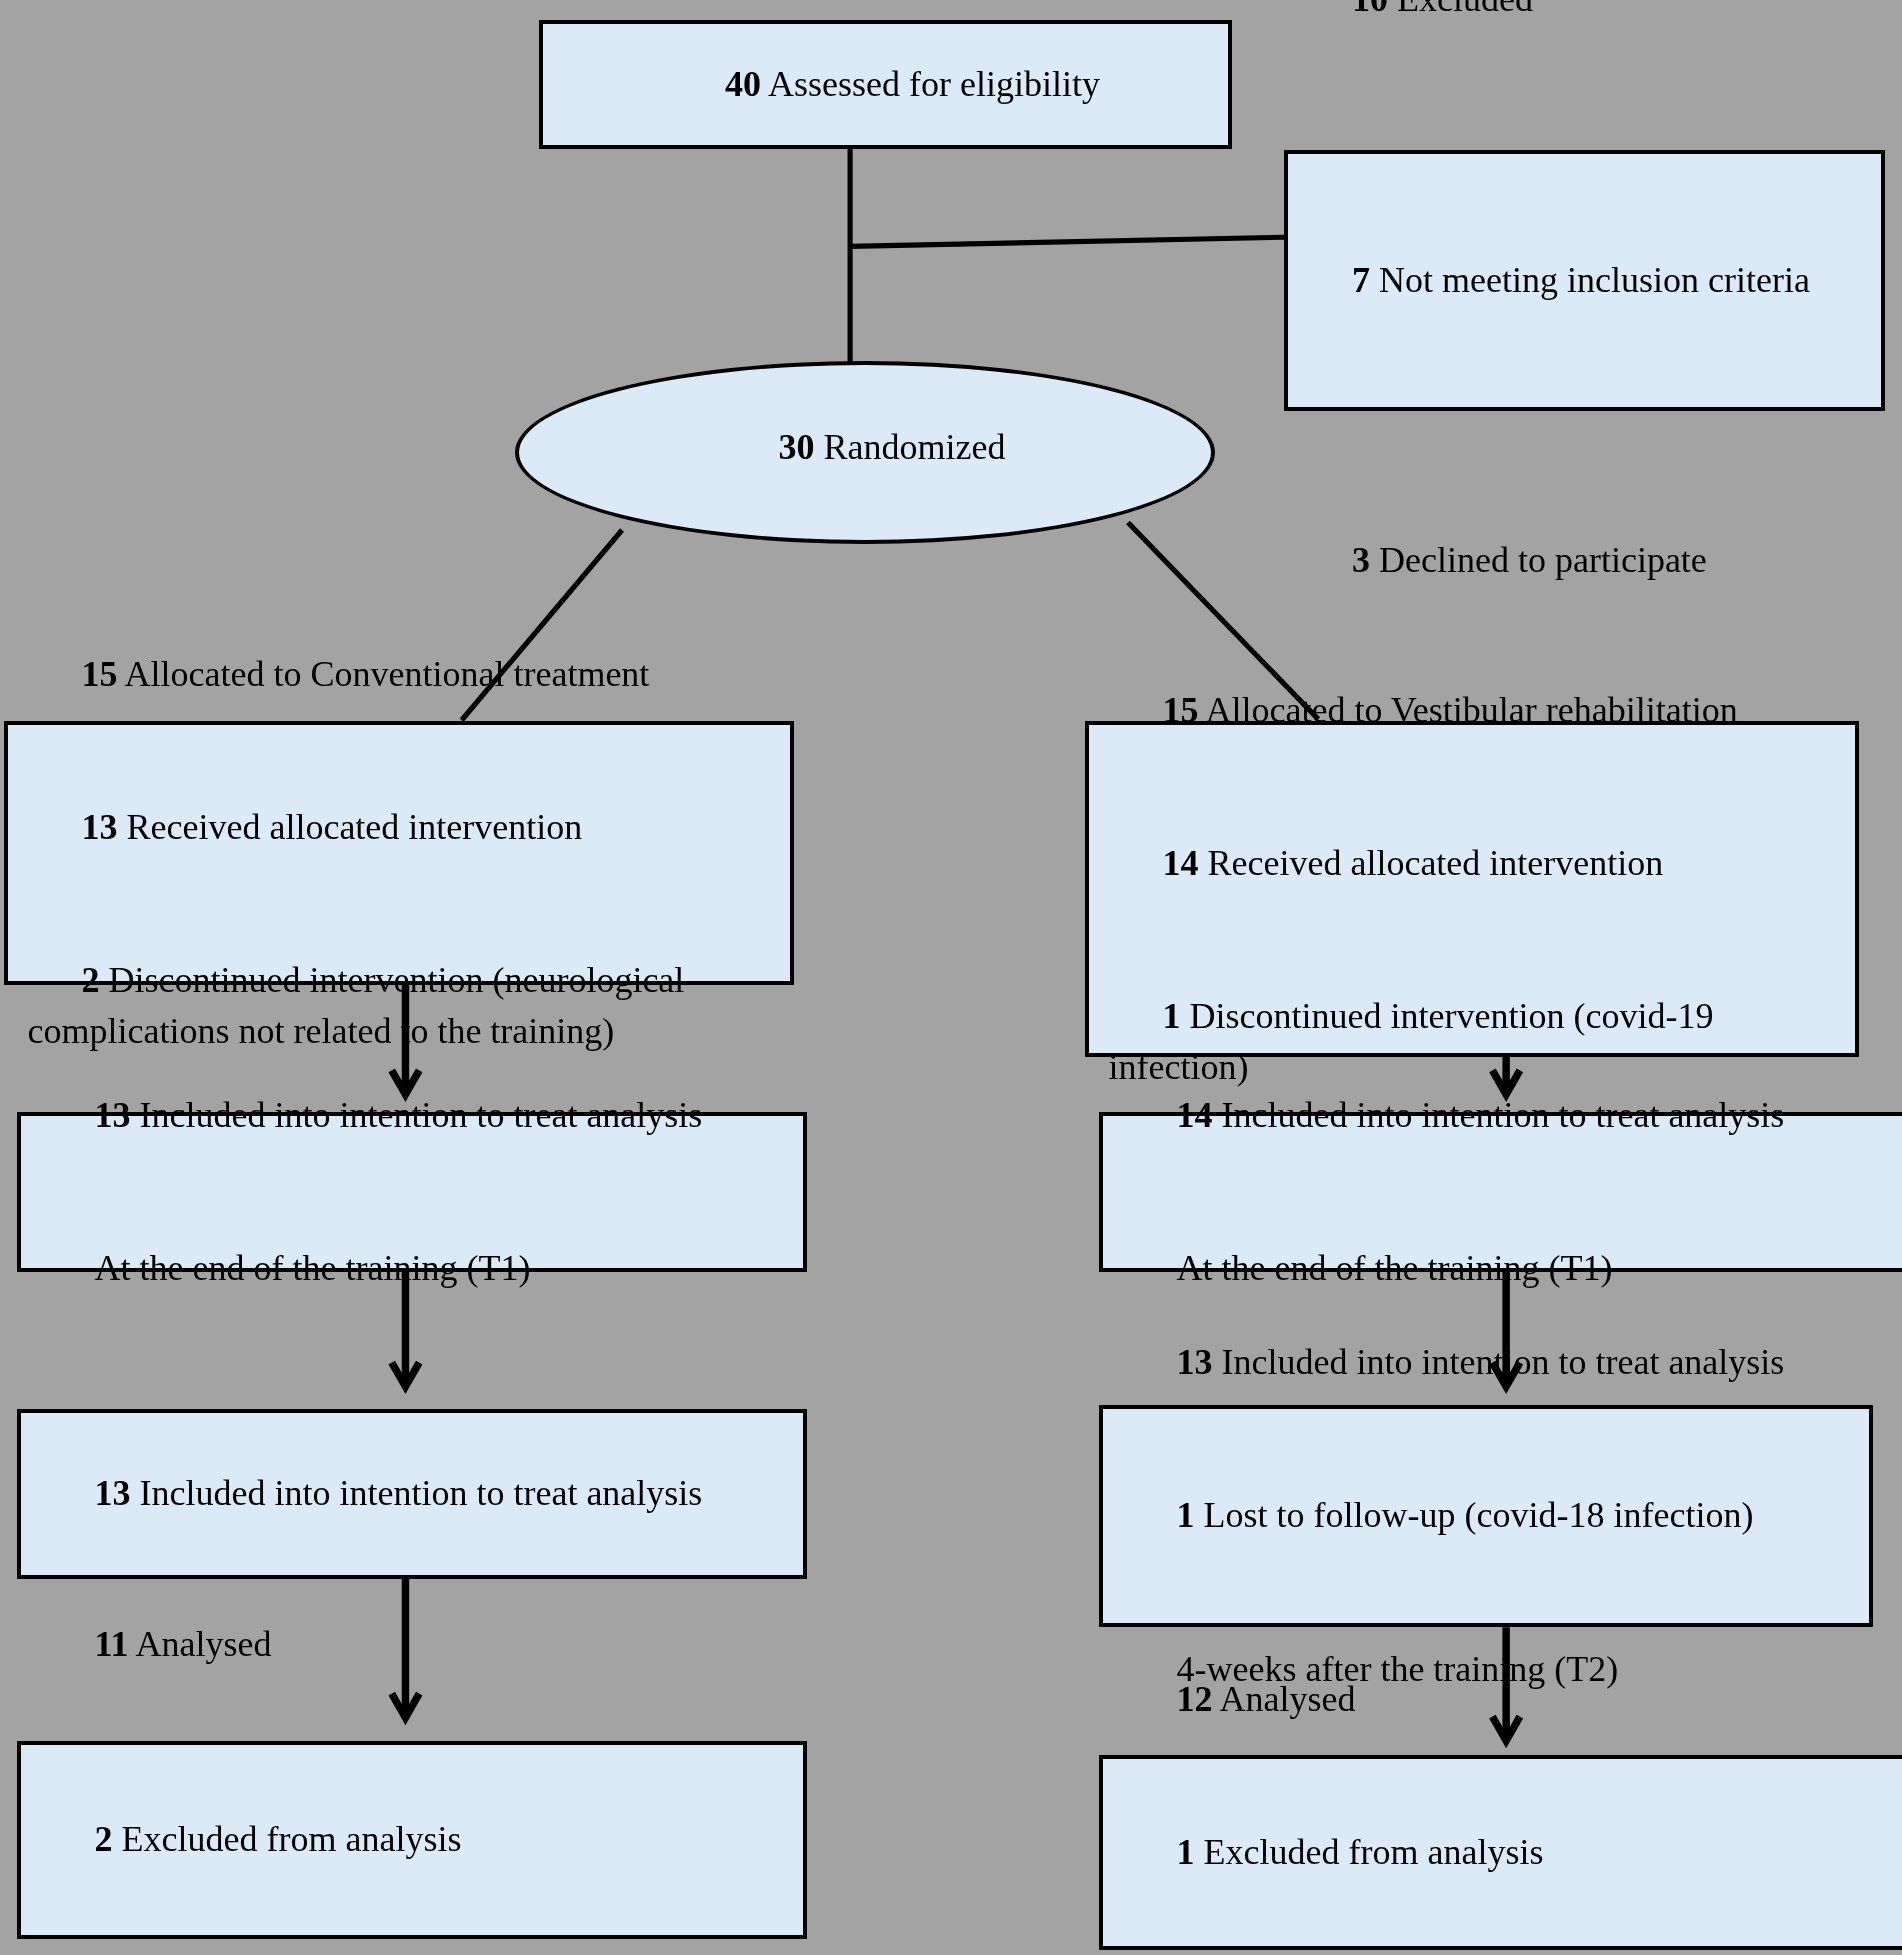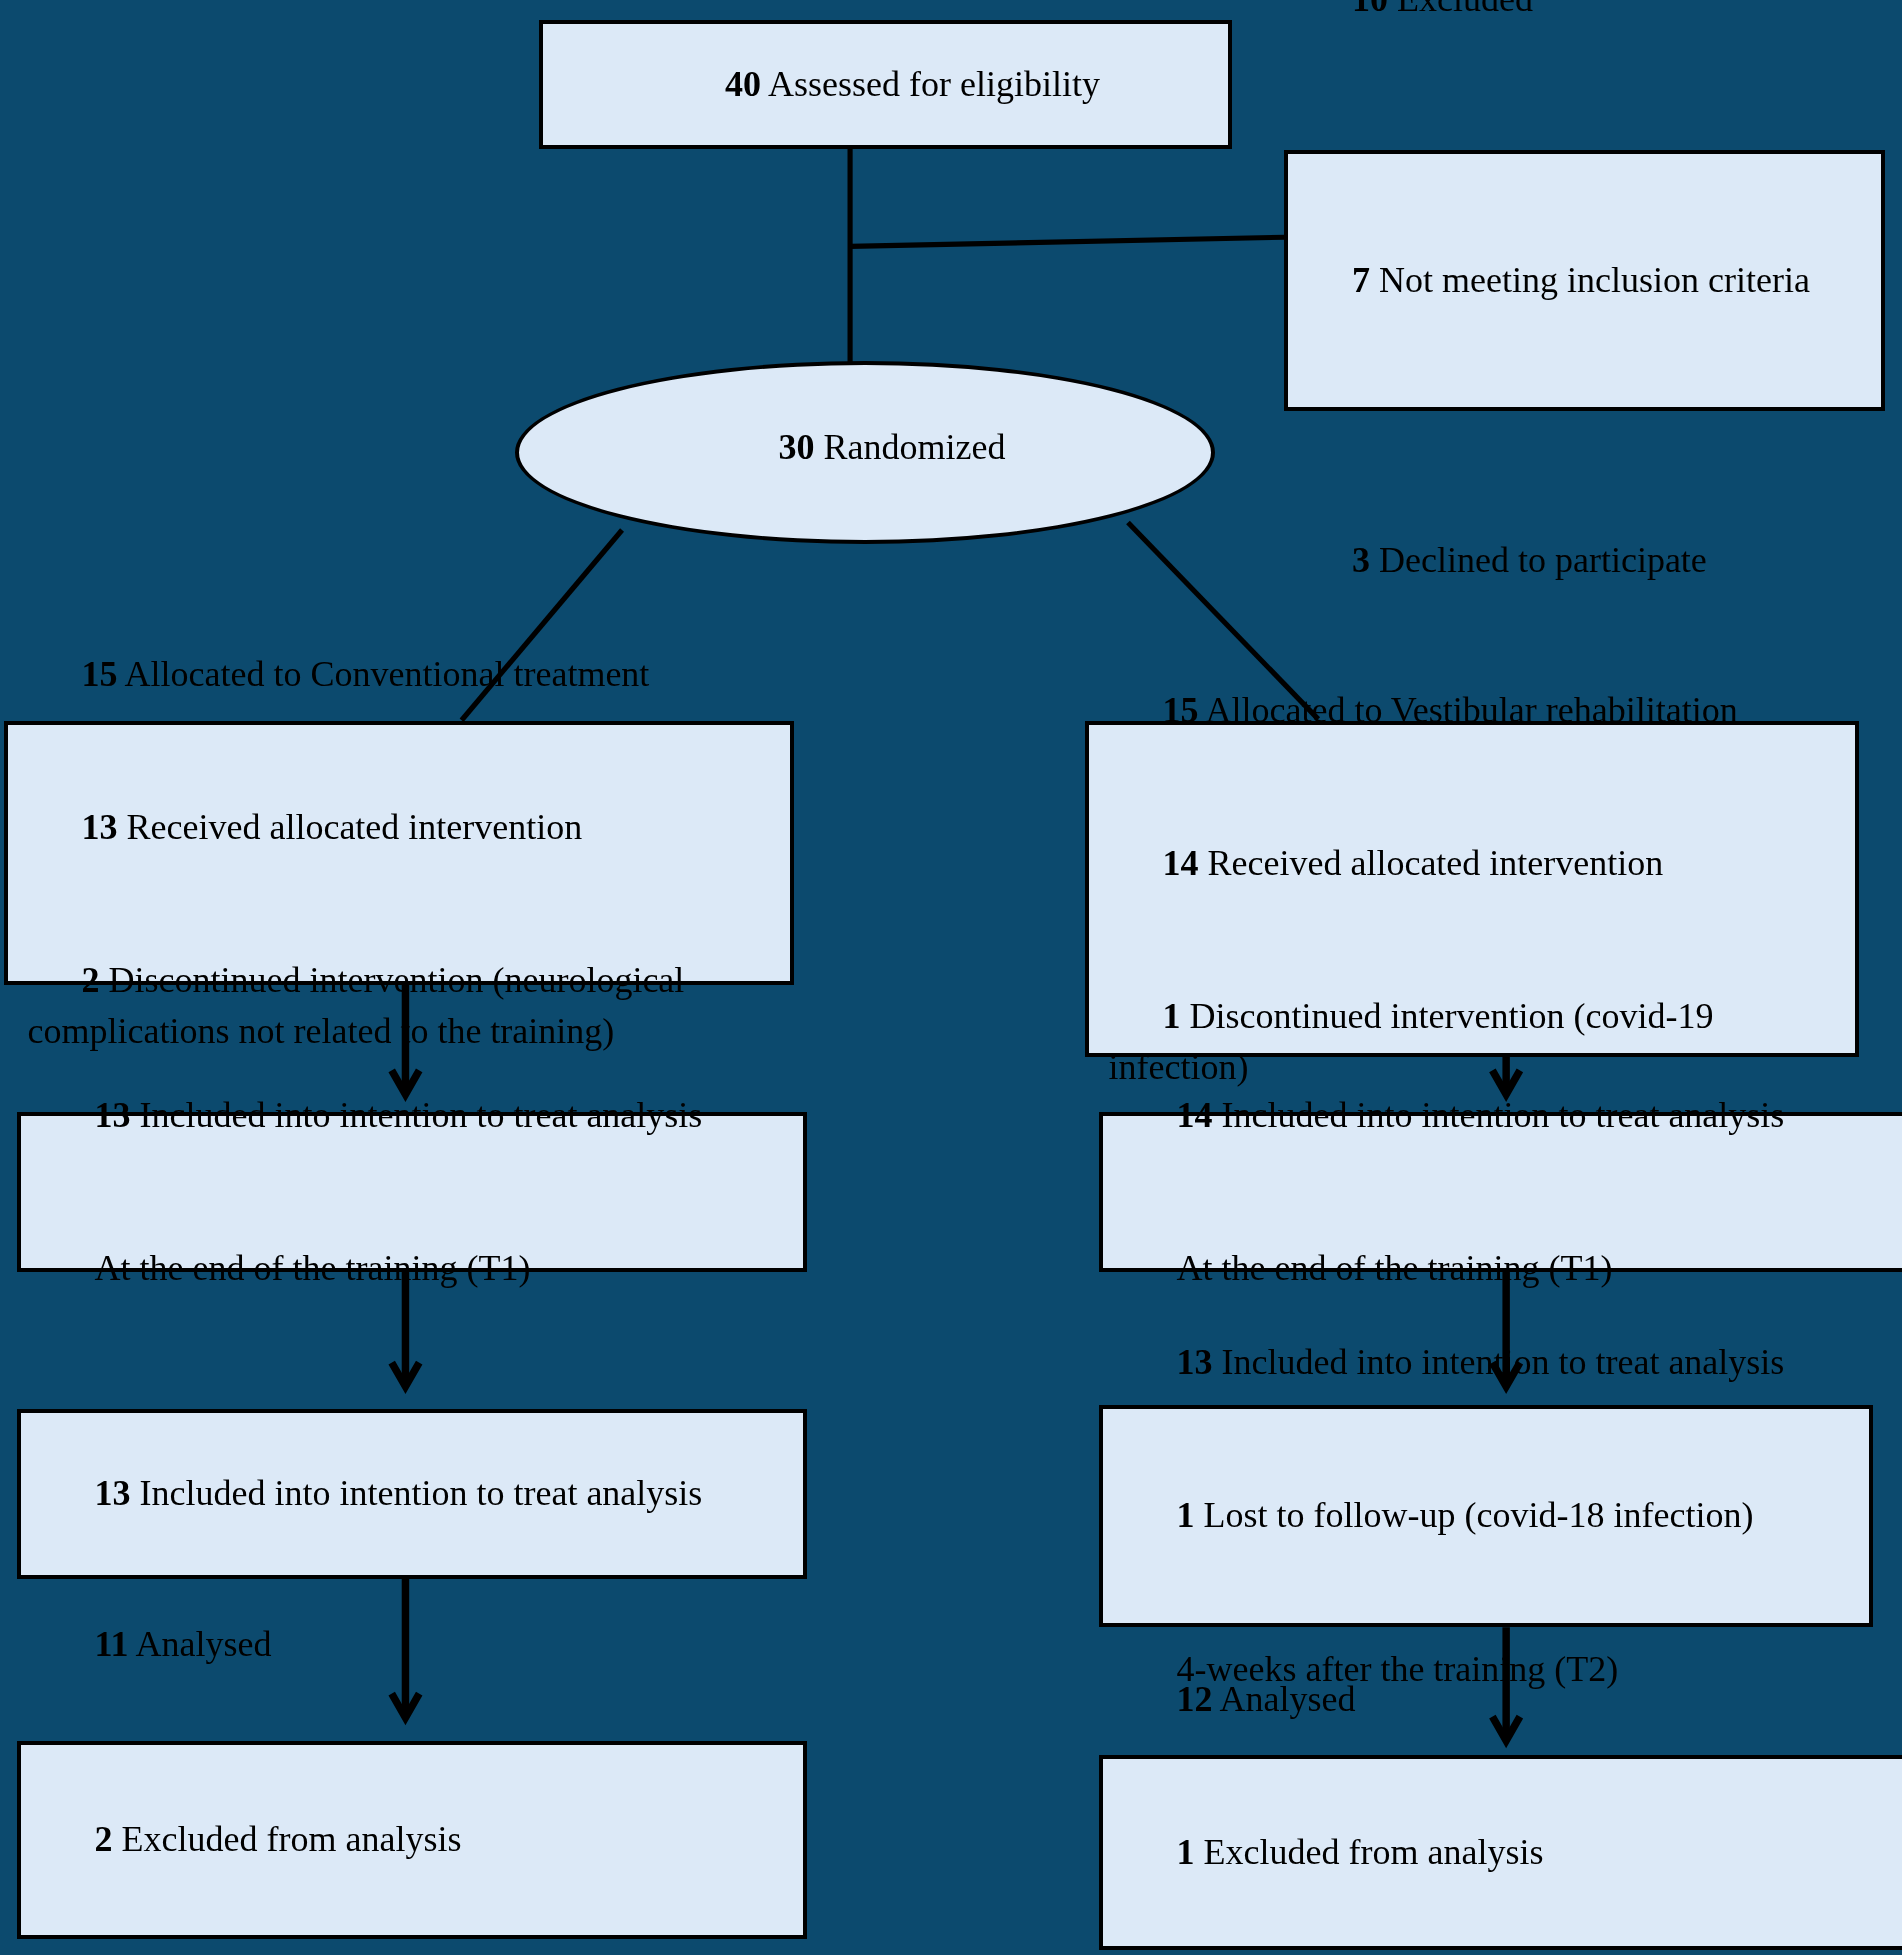--- a/index.html
+++ b/index.html
@@ -4,21 +4,21 @@
 <style>
   html, body {
     margin: 0;
     padding: 0;
     background: #ffffff;
   }
   #canvas {
     position: relative;
     width: 1903px;
     height: 1955px;
-    background: #0c4a6e;
+    background: #a3a3a3;
     font-family: "Liberation Serif", "DejaVu Serif", serif;
     overflow: hidden;
   }
   .node {
     position: absolute;
     background: #dce9f7;
     border: 4px solid #000000;
     box-sizing: border-box;
     display: flex;
     flex-direction: column;

